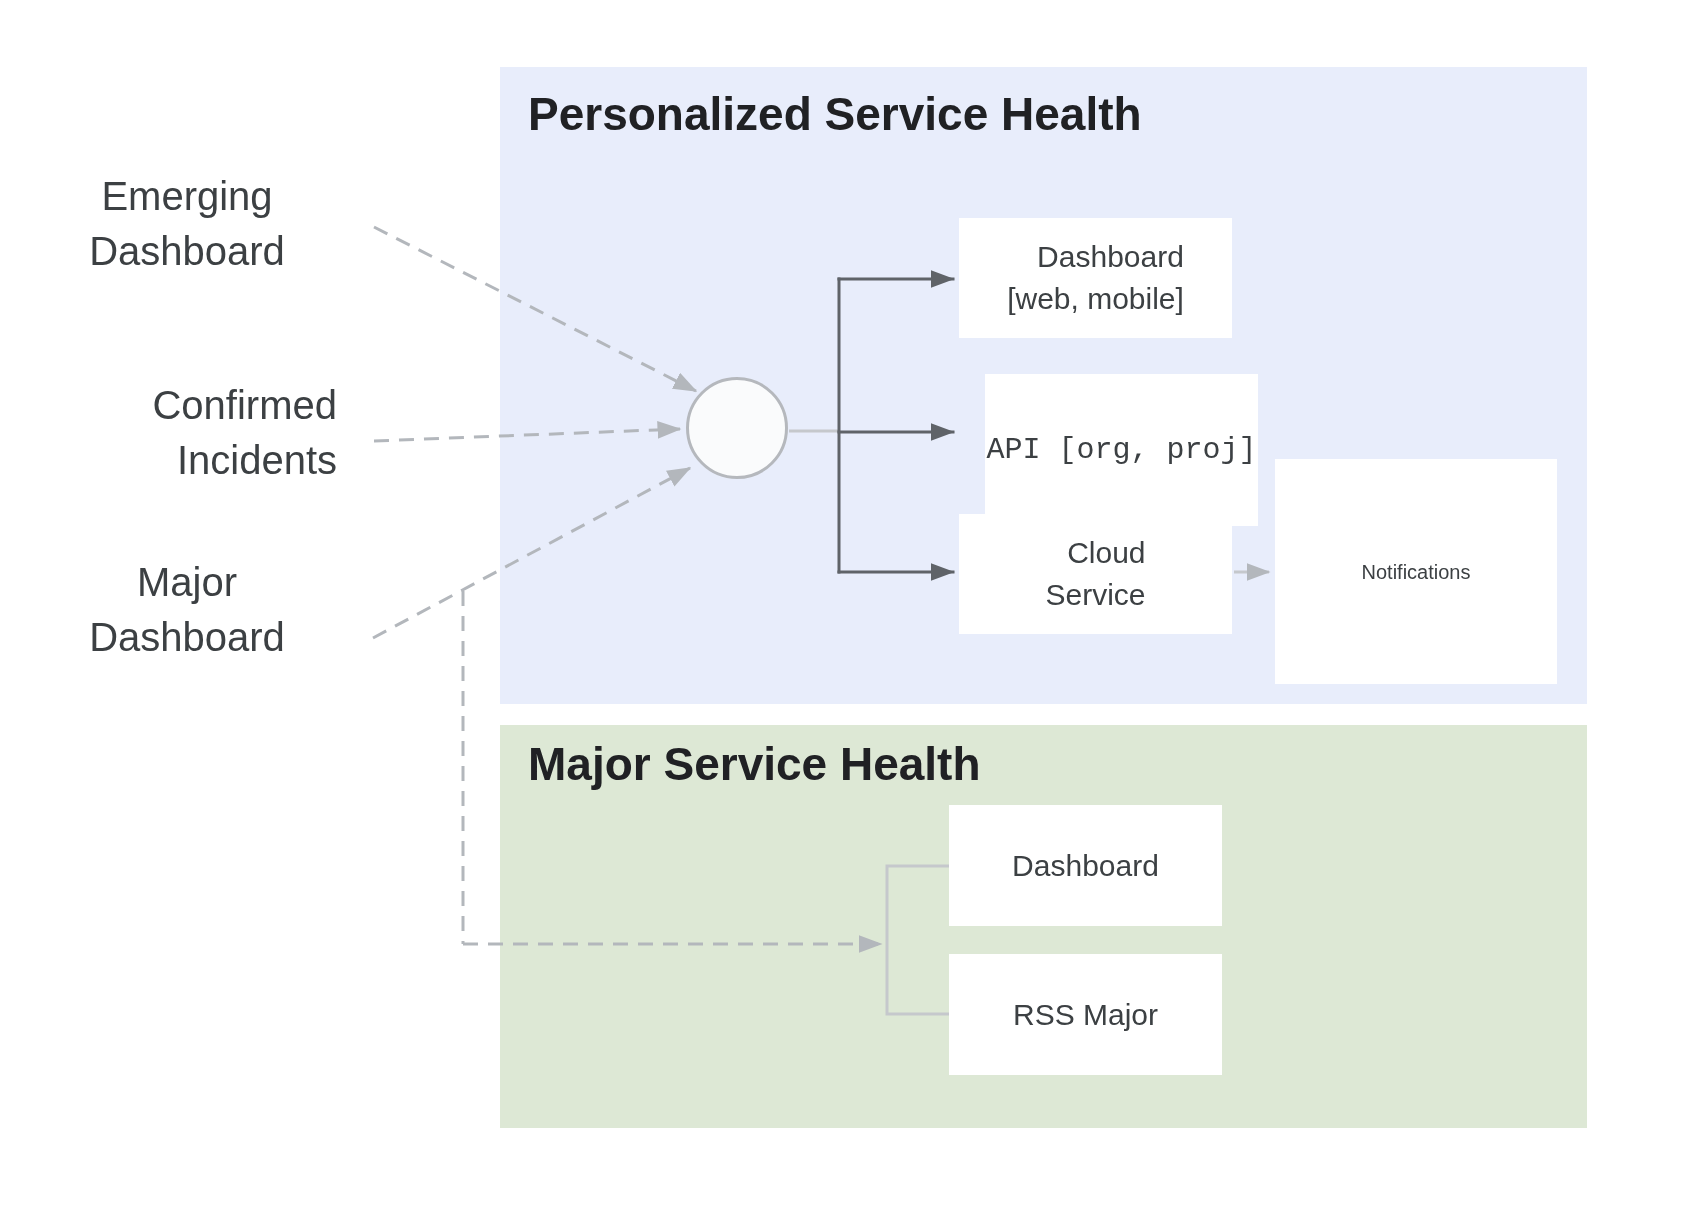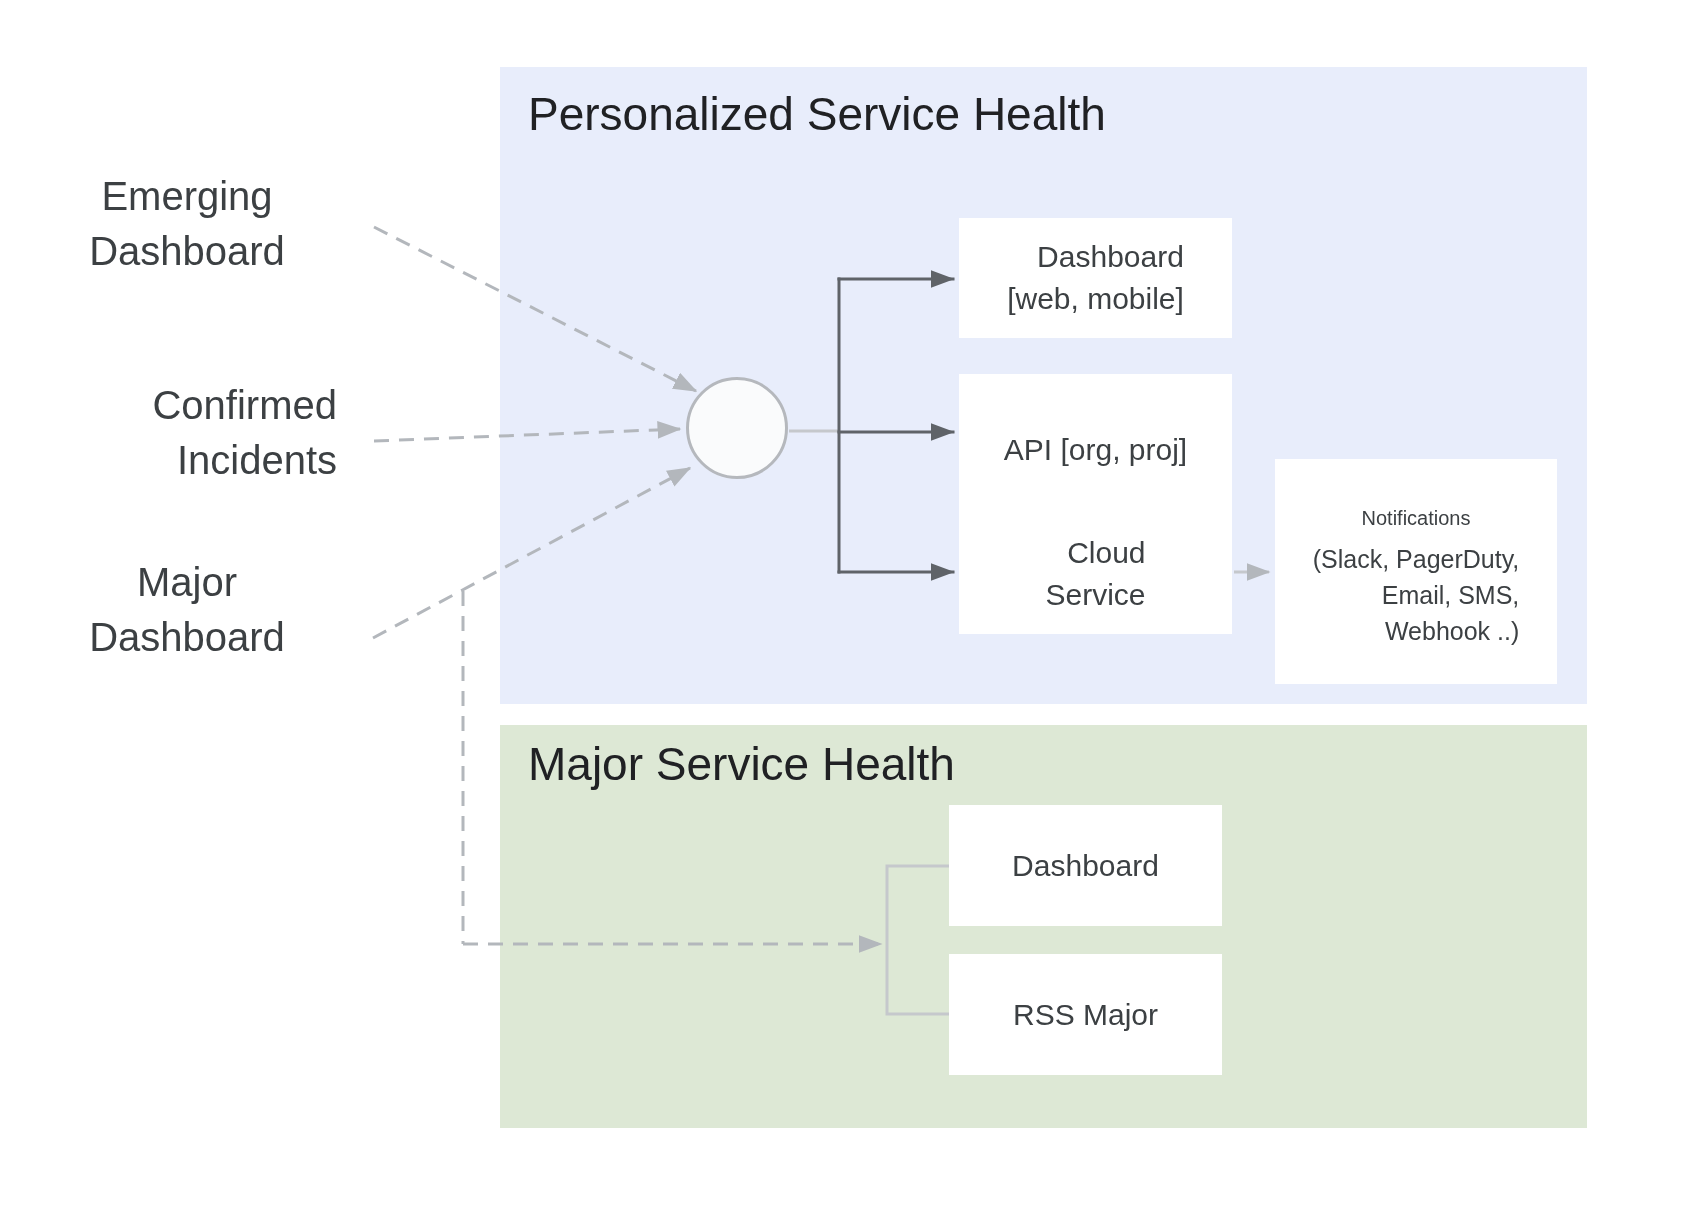--- a/index.html
+++ b/index.html
@@ -53,21 +53,21 @@
     stroke-width: 3;
   }
   .fill-dark { fill: var(--arrow_dark, #5f6368); }
   .fill-light { fill: var(--dashed_line, #b3b7bc); }
 
   .panel-title {
     position: absolute;
     z-index: 2;
     font-size: 46px;
     line-height: 56px;
-    font-weight: 400;
+    font-weight: 700;
     color: var(--title_text, #202124);
     white-space: pre-line;
   }
   .title-personalized { left: 528px; top: 86px; }
   .title-cloud { left: 528px; top: 736px; }
 
   .input-label {
     position: absolute;
     z-index: 2;
     left: 37px;
@@ -100,21 +100,21 @@
     display: flex;
     align-items: center;
     justify-content: center;
     text-align: right;
     font-size: 30px;
     line-height: 42px;
     color: var(--body_text, #3c4043);
     white-space: pre-line;
   }
   .box-dashboard-web { left: 959px; top: 218px; width: 273px; height: 120px; }
-  .box-api           { left: 959px; top: 374px; width: 273px; height: 152px; }
+  .box-api           { left: 985px; top: 374px; width: 273px; height: 152px; font-family: Liberation Mono, monospace; }
   .box-cloud-logging { left: 959px; top: 514px; width: 273px; height: 120px; }
   .box-notifications {
     left: 1275px; top: 459px; width: 282px; height: 225px;
     flex-direction: column;
   }
   .notif-title { font-size: 20px; line-height: 46px; }
   .notif-sub   { font-size: 25px; line-height: 36px; }
   .box-dashboard-green { left: 949px; top: 805px; width: 273px; height: 121px; }
   .box-rss-feed        { left: 949px; top: 954px; width: 273px; height: 121px; }
 </style>
@@ -167,21 +167,18 @@
 
   <div class="hub"></div>
 
   <div class="node-box box-dashboard-web">Dashboard
 [web, mobile]</div>
   <div class="node-box box-api">API [org, proj]</div>
   <div class="node-box box-cloud-logging">Cloud
 Service</div>
   <div class="node-box box-notifications">
     <div class="notif-title">Notifications</div>
-    <div class="notif-sub">(Slack, PagerDuty,
-Email, SMS,
-Webhook ..)</div>
   </div>
 
   <div class="node-box box-dashboard-green">Dashboard</div>
   <div class="node-box box-rss-feed">RSS Major</div>
 
 </div>
 
 </body></html>

